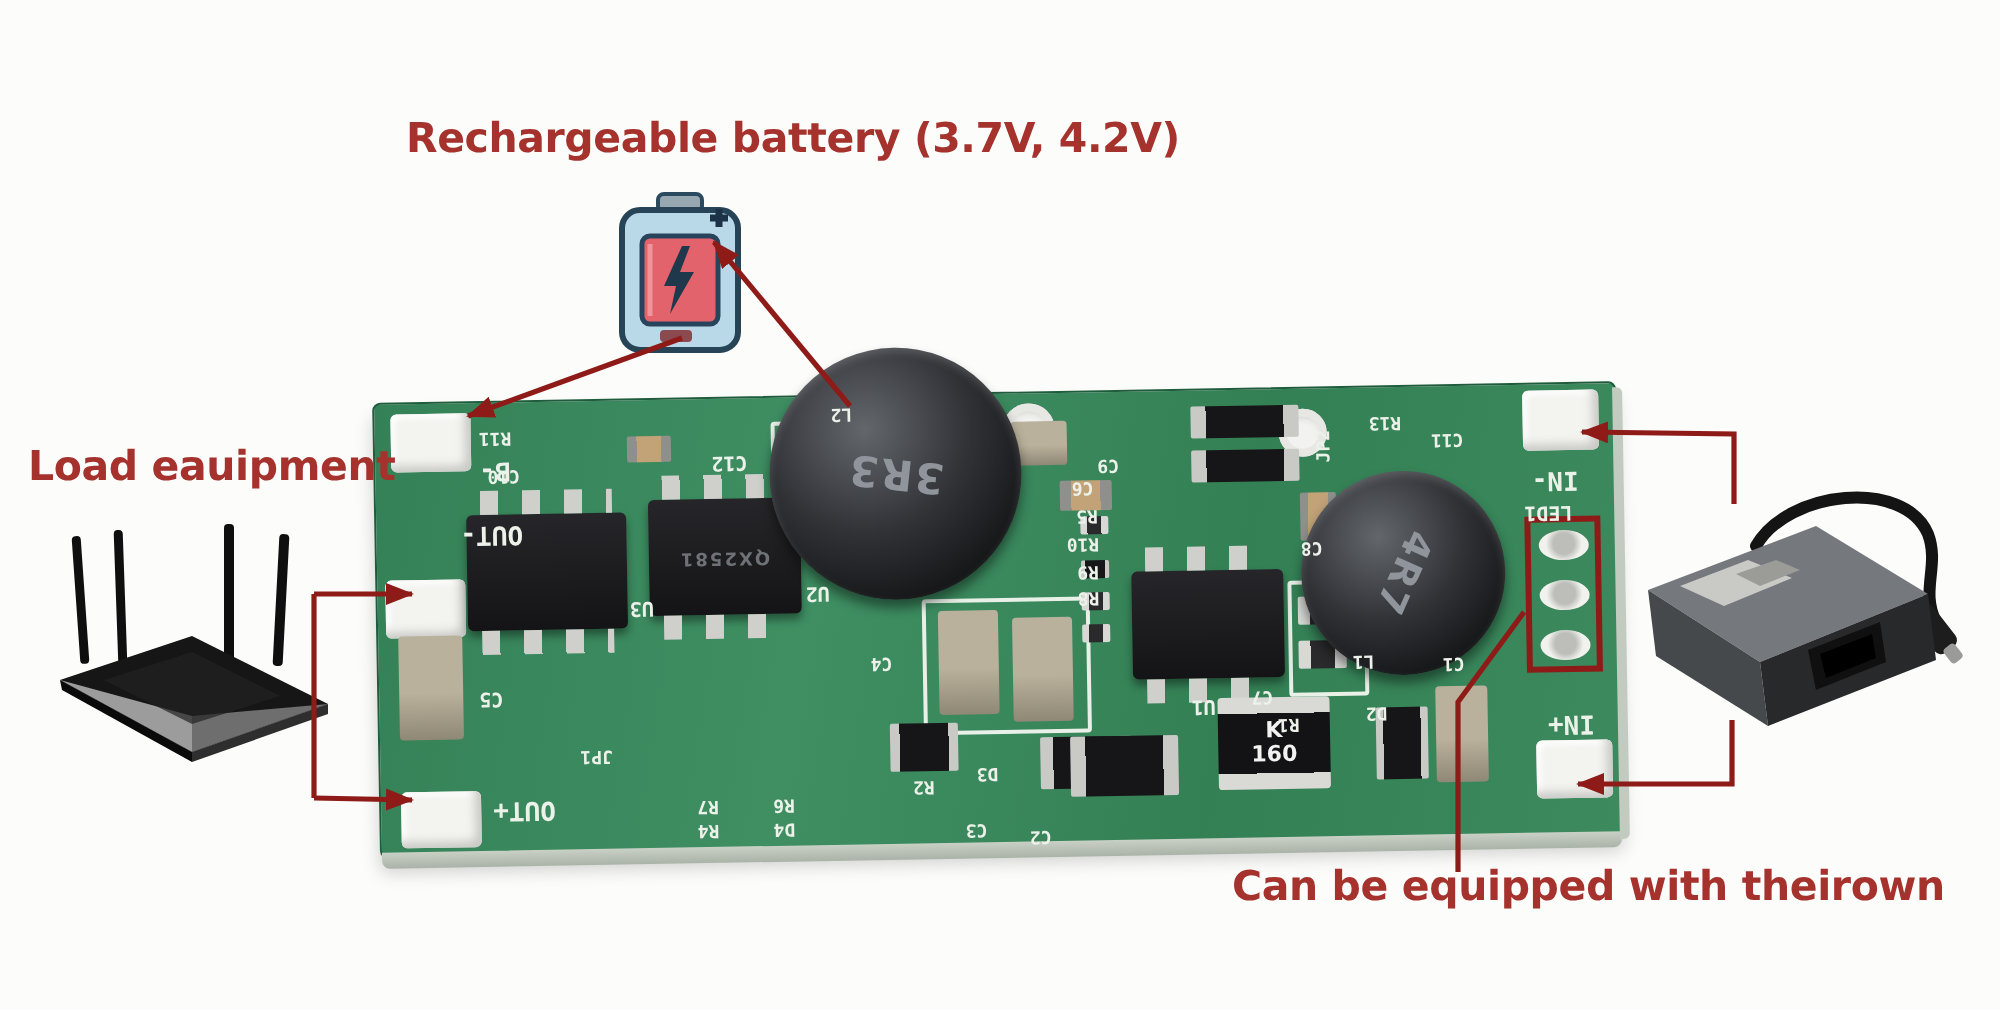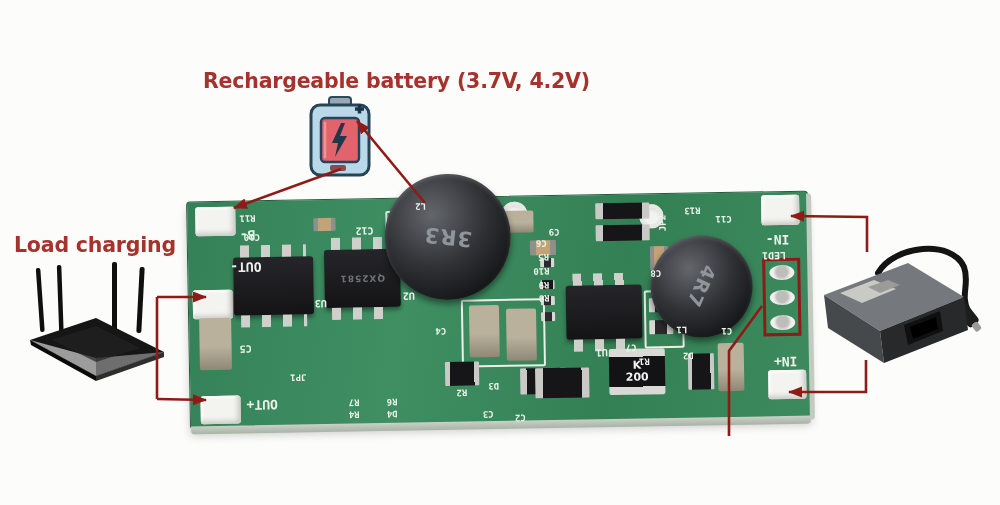--- a/index.html
+++ b/index.html
@@ -3,21 +3,21 @@
 <meta charset="utf-8">
 <style>
   html,body{margin:0;padding:0;background:#ffffff;}
   #stage{
     position:relative;width:1000px;height:505px;overflow:hidden;
     background:#fcfcfb;font-family:"DejaVu Sans","Liberation Sans",sans-serif;
   }
   
   .ann{
     position:absolute;color:#a5322c;font-weight:bold;font-size:20.5px;
-    letter-spacing:-0.2px;white-space:nowrap;line-height:26px;margin-top:12px;
+    letter-spacing:-0.2px;white-space:nowrap;line-height:26px;
   }
   
   #board{
     position:absolute;left:188px;top:196px;width:620px;height:226px;
     transform:rotate(-1deg);transform-origin:50% 50%;
     background:linear-gradient(100deg,#358157,#3f8f63 35%,#348055 68%,#3c8a5e);
     border:1px solid #1e5c3c;border-radius:4px;
     box-shadow:0 7px 9px rgba(0,0,0,0.18);
   }
   #board .edge-bottom{position:absolute;left:0;bottom:-6px;width:100%;height:8px;
@@ -105,21 +105,21 @@
     <div class="smd blk" style="left:498px;top:160px;width:26px;height:36px"></div>
     <div class="smd cap" style="left:528px;top:150px;width:26px;height:48px"></div>
     <div class="smd blk" style="left:345px;top:172px;width:54px;height:30px"></div>
     <div class="smd tan" style="left:462px;top:52px;width:18px;height:24px"></div>
     <div class="smd res" style="left:460px;top:104px;width:24px;height:14px"></div>
     <div class="smd res" style="left:460px;top:126px;width:24px;height:14px"></div>
     <div class="smd blk" style="left:255px;top:164px;width:34px;height:24px"></div>
 
     <div id="k110">
       <span>K</span>
-      <span>200</span>
+      <span>160</span>
     </div>
 
     <div class="ind" style="left:197px;top:-24px;width:126px;height:126px">
       <span style="font-size:21px;transform:rotate(187deg)">3R3</span>
     </div>
     <div class="ind" style="left:462px;top:42px;width:102px;height:102px">
       <span style="font-size:19px;transform:rotate(115deg)">4R7</span>
     </div>
 
     <div id="led-zone">
@@ -202,23 +202,23 @@
     <polygon points="12,52 96,20 152,54 68,88" fill="#75797d"></polygon>
     <polygon points="12,52 68,88 72,120 16,85" fill="#46494c"></polygon>
     <polygon points="152,54 68,88 72,120 156,87" fill="#27292b"></polygon>
     <polygon points="92,82 128,68 131,88 96,102" fill="#101011"></polygon>
     <polygon points="98,84 124,74 126,86 101,96" fill="#000000"></polygon>
     <polygon points="28,50 62,37 84,46 50,60" fill="#c9c9c6"></polygon>
     <polygon points="56,44 76,37 88,42 68,50" fill="#9b9b98"></polygon>
   </svg>
 
   <div class="ann" style="left:203px;top:56px">Rechargeable battery (3.7V, 4.2V)</div>
-  <div class="ann" style="left:14px;top:220px">Load charging</div>
+  <div class="ann" style="left:14px;top:220px">Load eauipment</div>
   <div class="ann" style="left:616px;top:430px">
-    <br>
+    <span>Can be equipped with theirown</span><br>
   </div>
 
   <svg id="overlay" width="1000" height="505" viewBox="0 0 1000 505">
     <defs>
       <marker id="arr" markerUnits="userSpaceOnUse" markerWidth="15" markerHeight="12" refX="13" refY="5.5" orient="auto">
         <path d="M0,0 L14,5.5 L0,11 z" fill="#8e1b17"></path>
       </marker>
     </defs>
     <g stroke="#8e1b17" stroke-width="2.6" fill="none">
       <path d="M341,169 L234,208" marker-end="url(#arr)"></path>

